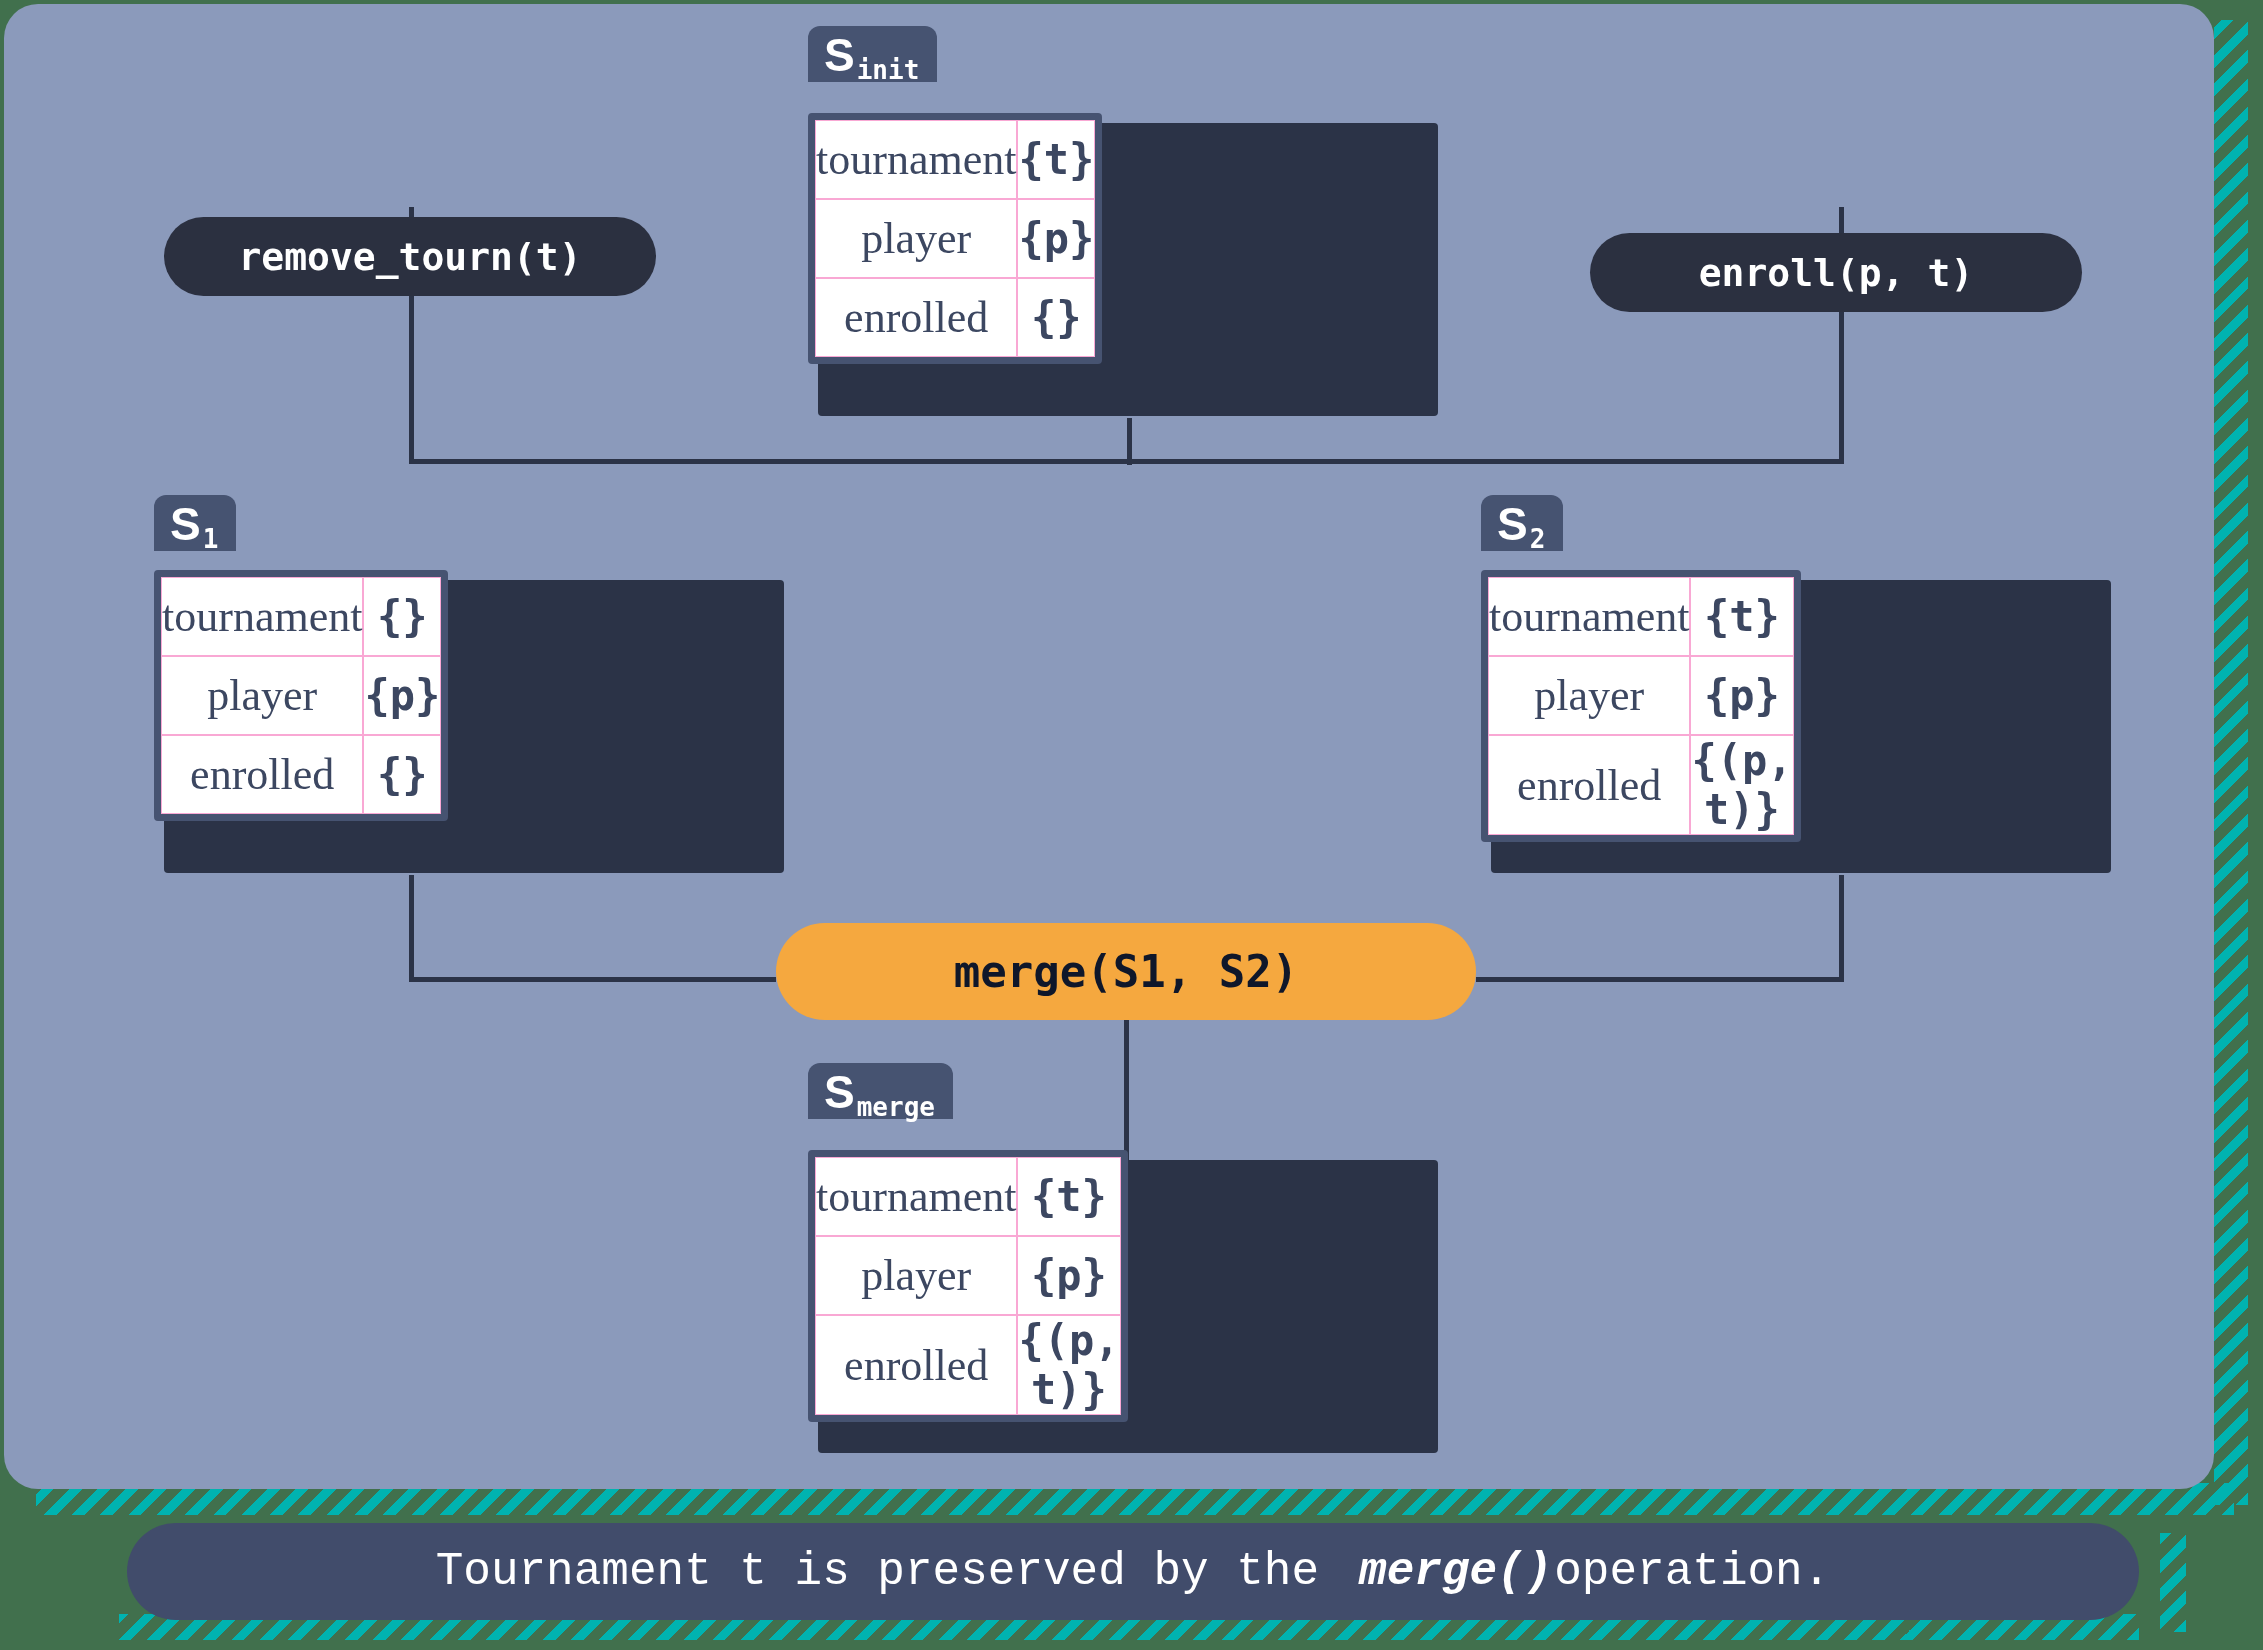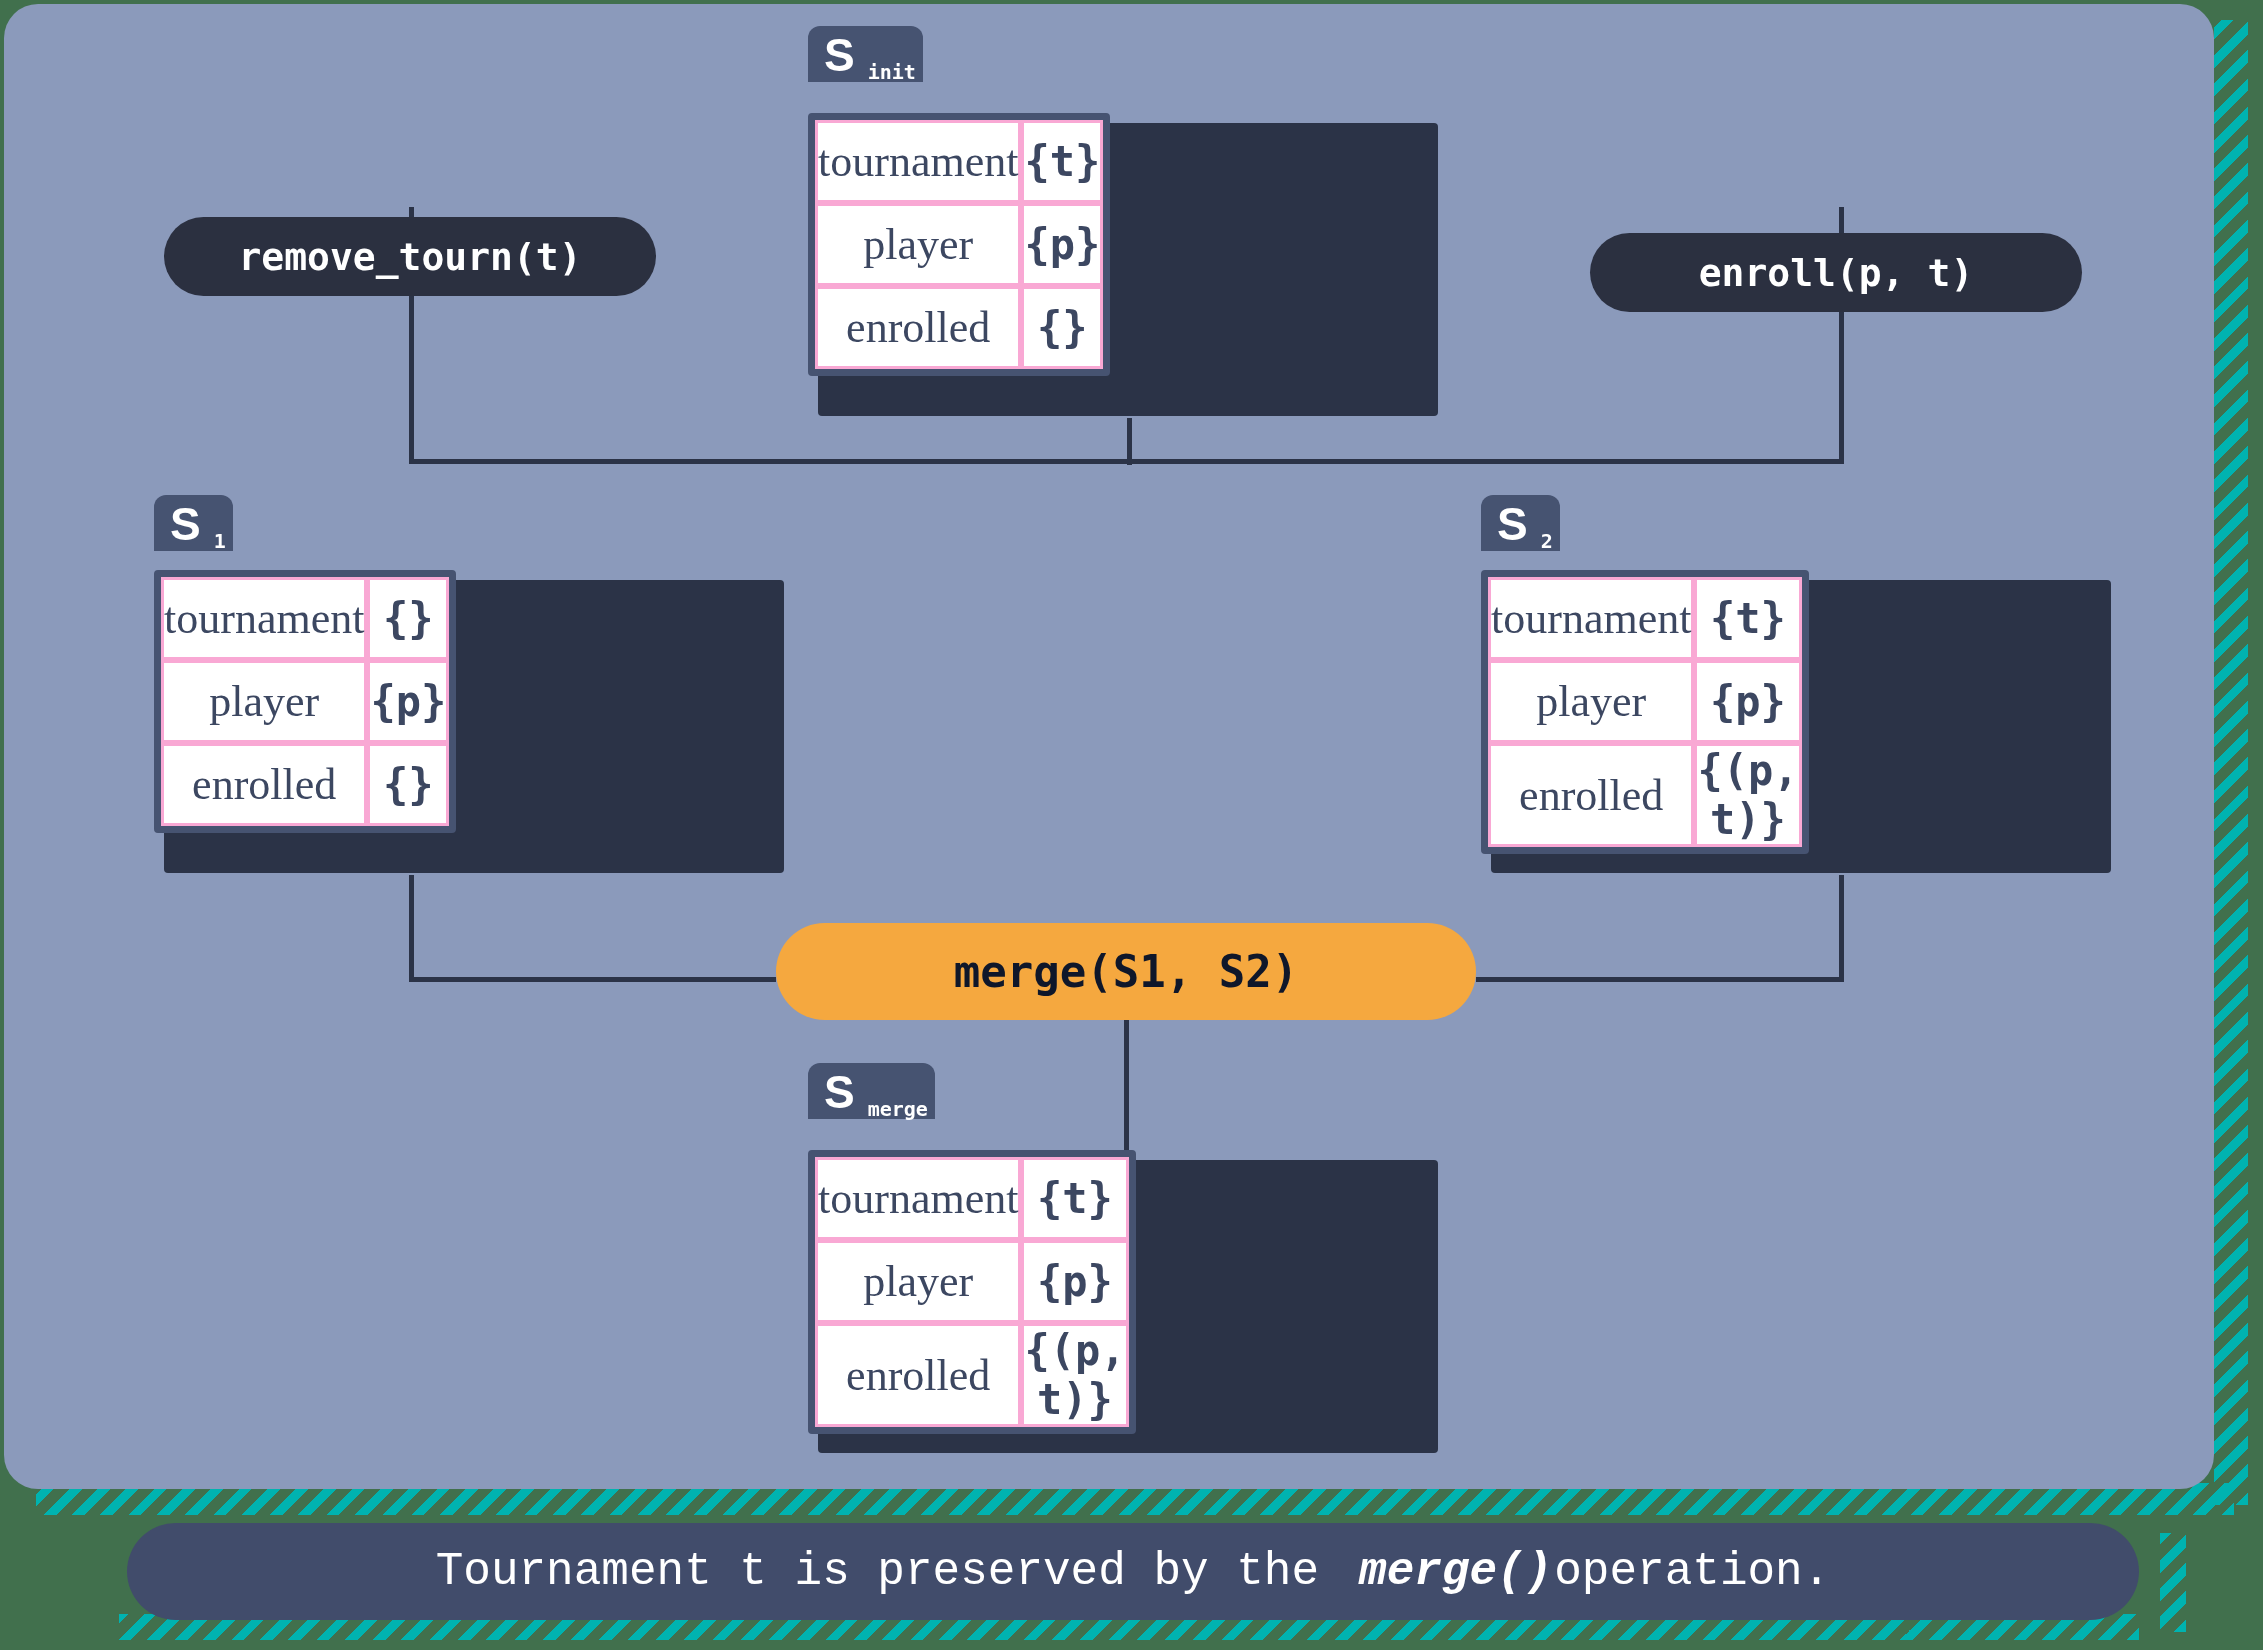--- a/index.html
+++ b/index.html
@@ -50,45 +50,45 @@
     padding: 6px 20px 4px 16px;
     font-family: "Liberation Sans", sans-serif;
     font-weight: bold;
     font-size: 46px;
     line-height: 1;
     white-space: nowrap;
     box-sizing: border-box;
   }
   .state .tab sub {
     font-family: "DejaVu Sans Mono", monospace;
-    font-size: 20px;
+    font-size: 26px;
     font-weight: bold;
     vertical-align: baseline;
     position: relative;
     top: 8px;
-    left: 13px;
+    left: 2px;
   }
   .state .tbl-shadow {
     position: absolute;
     background: #2b3347;
     border-radius: 4px;
   }
   .state table {
     position: absolute;
     border-collapse: separate;
     border-spacing: 0;
     background: #465371;
     border: 7px solid #465371;
     border-radius: 4px;
   }
   .state td {
     background: #ffffff;
     color: #3c4761;
     text-align: center;
-    border: 3px solid #f9a8d4;
+    border: 1px solid #f9a8d4;
     padding: 0;
     height: 77px;
   }
   .state td.k {
     font-family: "Liberation Serif", serif;
     font-size: 44px;
     width: 273px;
   }
   .state td.v {
     font-family: "DejaVu Sans Mono", monospace;

